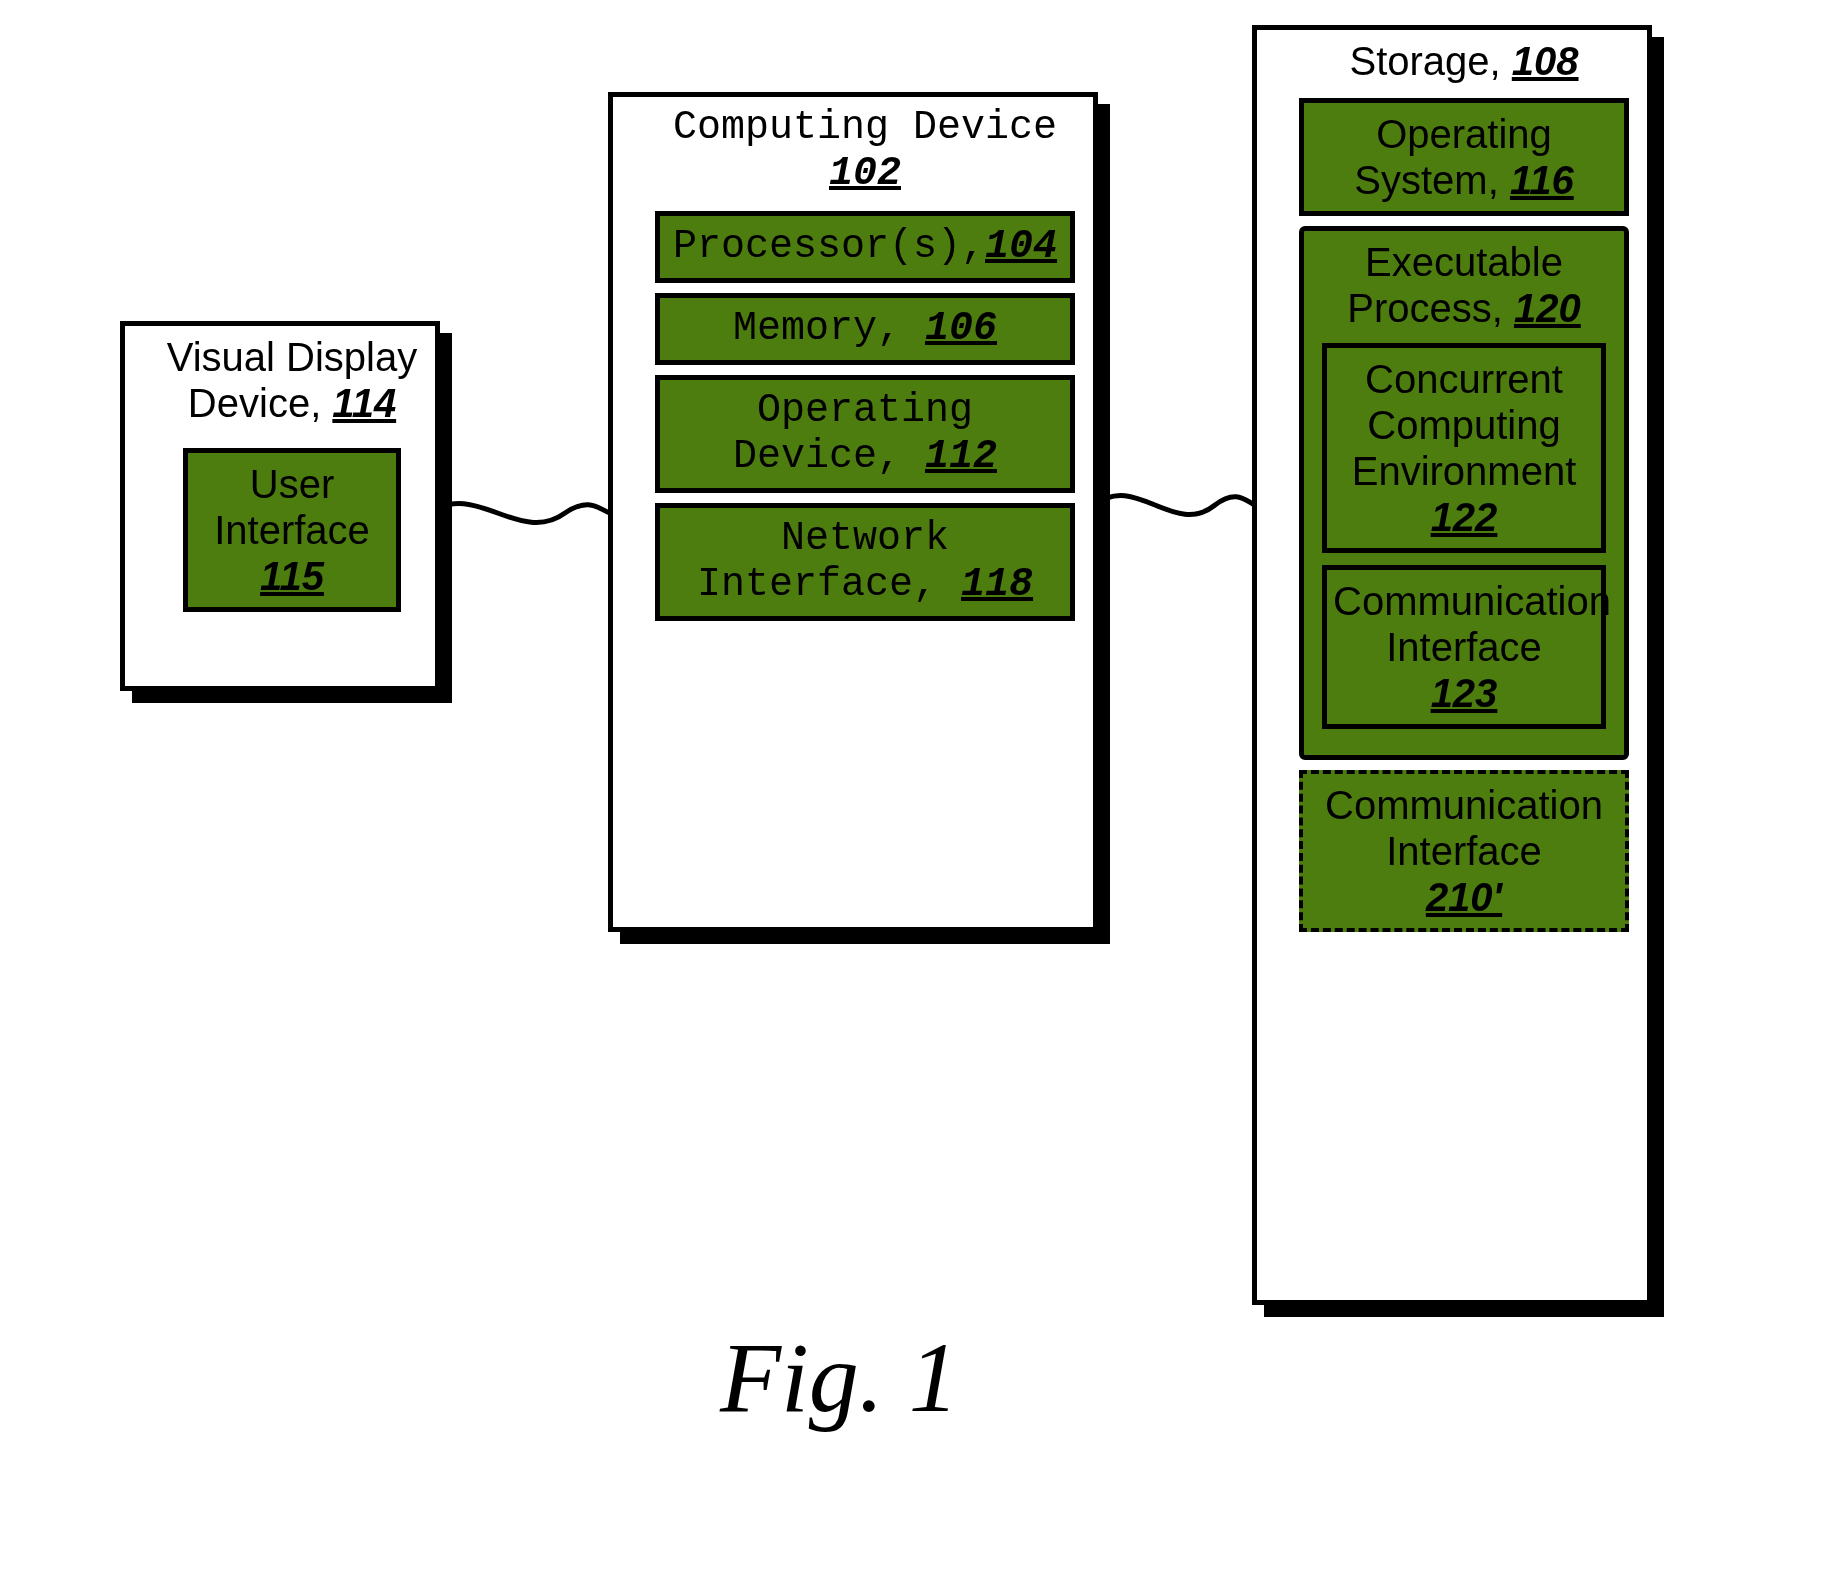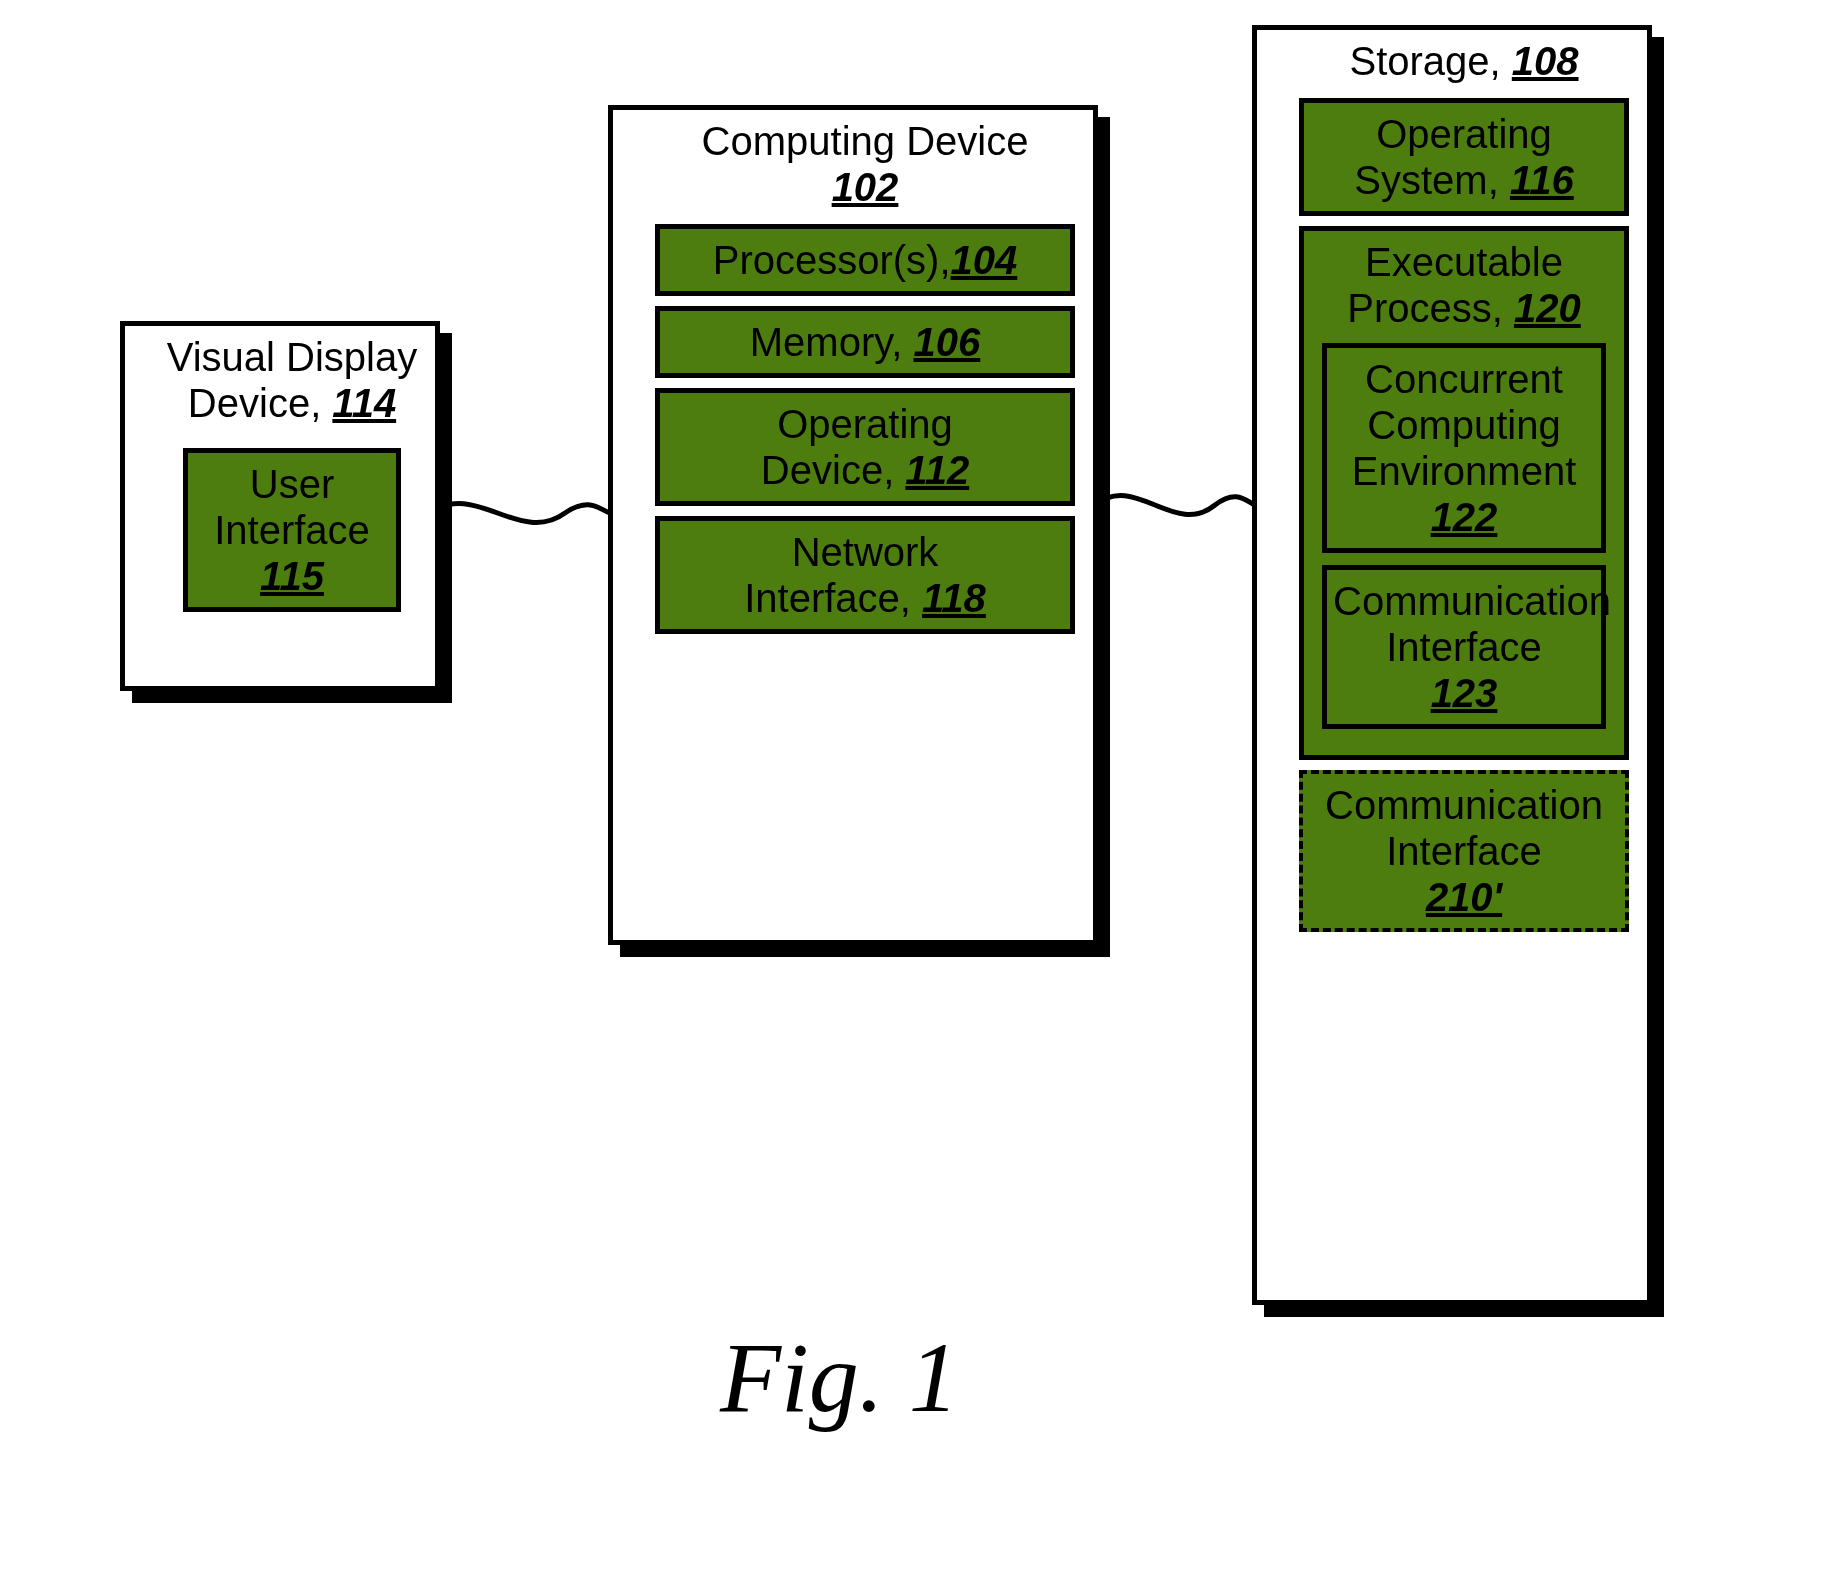--- a/index.html
+++ b/index.html
@@ -67,21 +67,21 @@
     <span>Visual Display</span><br>
     <span>Device, </span><span class="ref">114</span>
   </div>
   <div class="inner" style="margin:18px 34px;">
     <span>User</span><br>
     <span>Interface</span><br>
     <span class="ref">115</span>
   </div>
 </div>
 
-<div class="box shadow" style="left:608px; top:105px; width:490px; height:840px;">
+<div class="box shadow" style="left:608px; top:92px; width:490px; height:840px;font-family:Liberation Mono, monospace;">
   <div class="header">
     <span>Computing Device</span><br>
     <span class="ref">102</span>
   </div>
   <div class="inner">
     <span>Processor(s),</span><span class="ref">104</span>
   </div>
   <div class="inner">
     <span>Memory, </span><span class="ref">106</span>
   </div>
@@ -98,21 +98,21 @@
 <div class="box shadow" style="left:1252px; top:25px; width:400px; height:1280px;">
   <div class="header">
     <span>Storage, </span><span class="ref">108</span>
   </div>
 
   <div class="inner">
     <span>Operating</span><br>
     <span>System, </span><span class="ref">116</span>
   </div>
 
-  <div class="inner" style="padding-bottom:14px;">
+  <div class="inner" style="padding-bottom:14px;border-radius:6px;">
     <span>Executable</span><br>
     <span>Process, </span><span class="ref">120</span>
 
     <div class="inner" style="margin:12px 12px;">
       <span>Concurrent</span><br>
       <span>Computing</span><br>
       <span>Environment</span><br>
       <span class="ref">122</span>
     </div>
 

